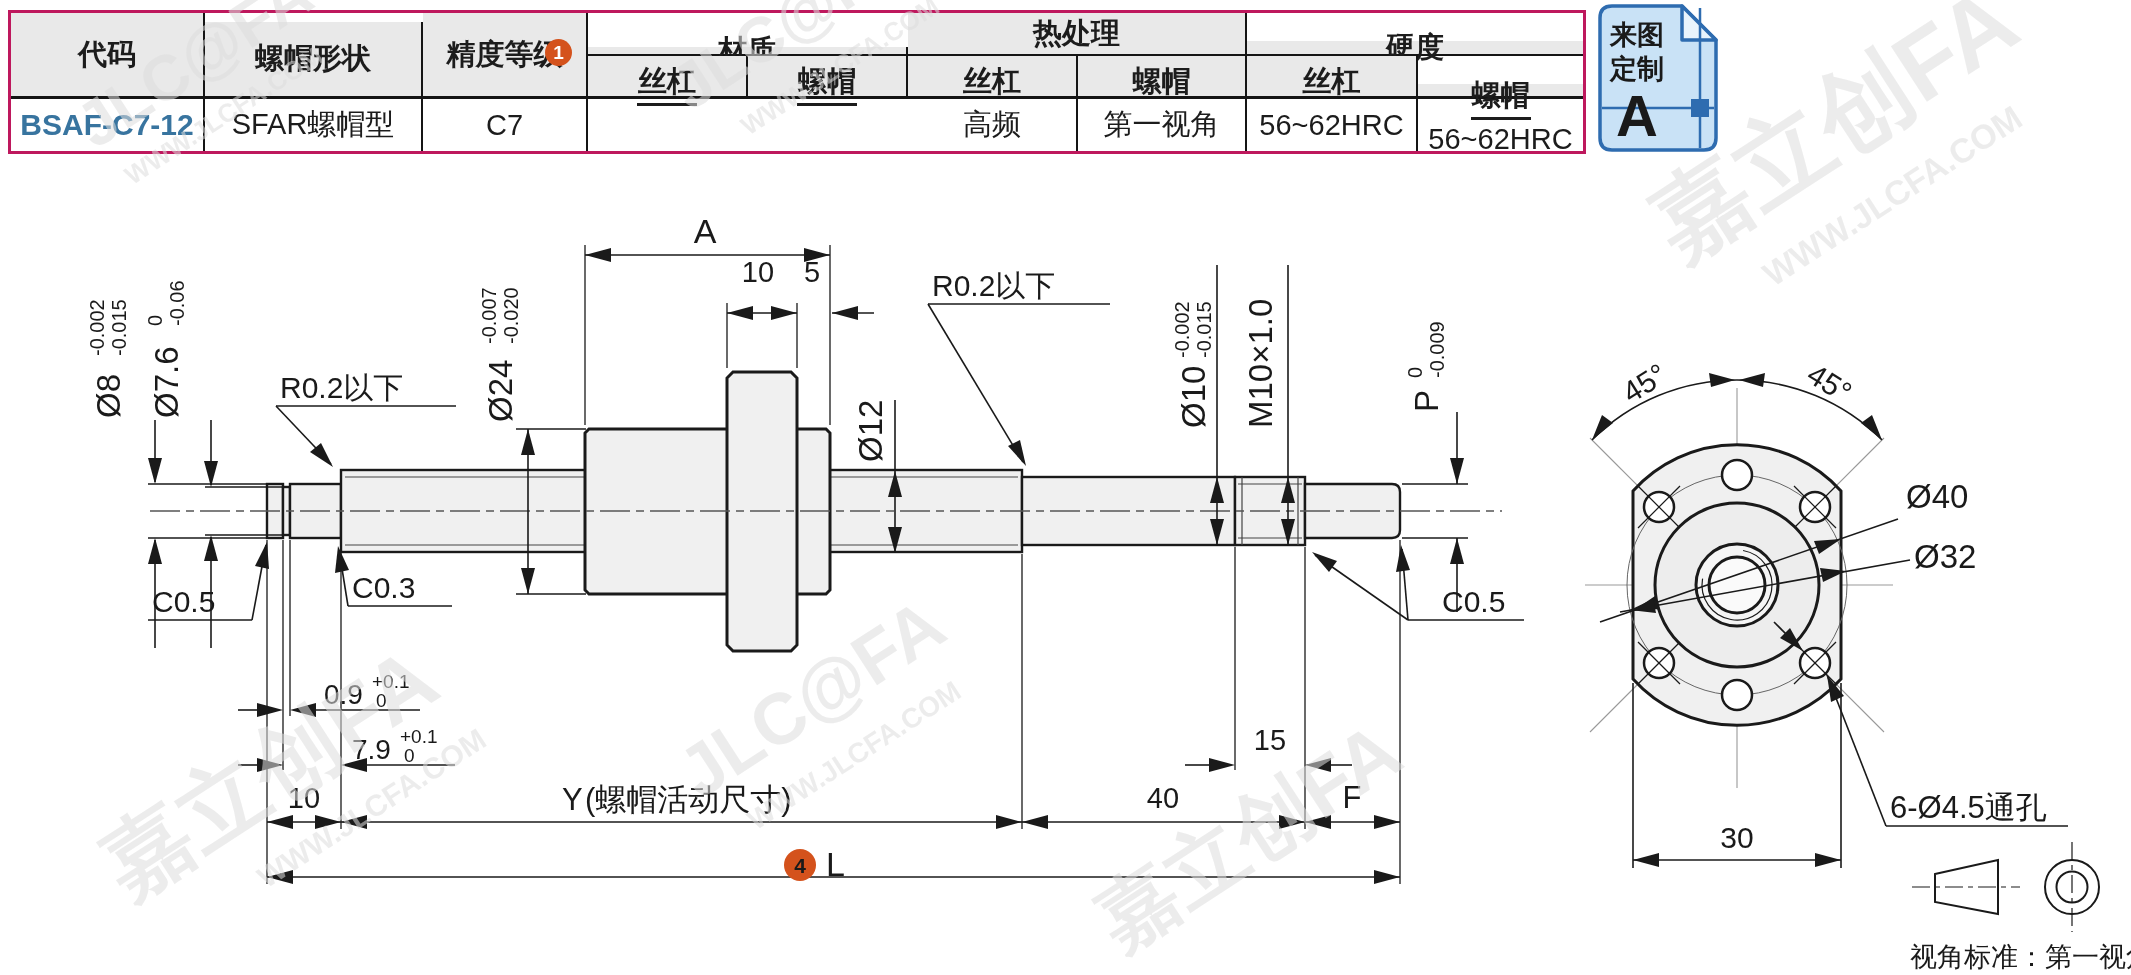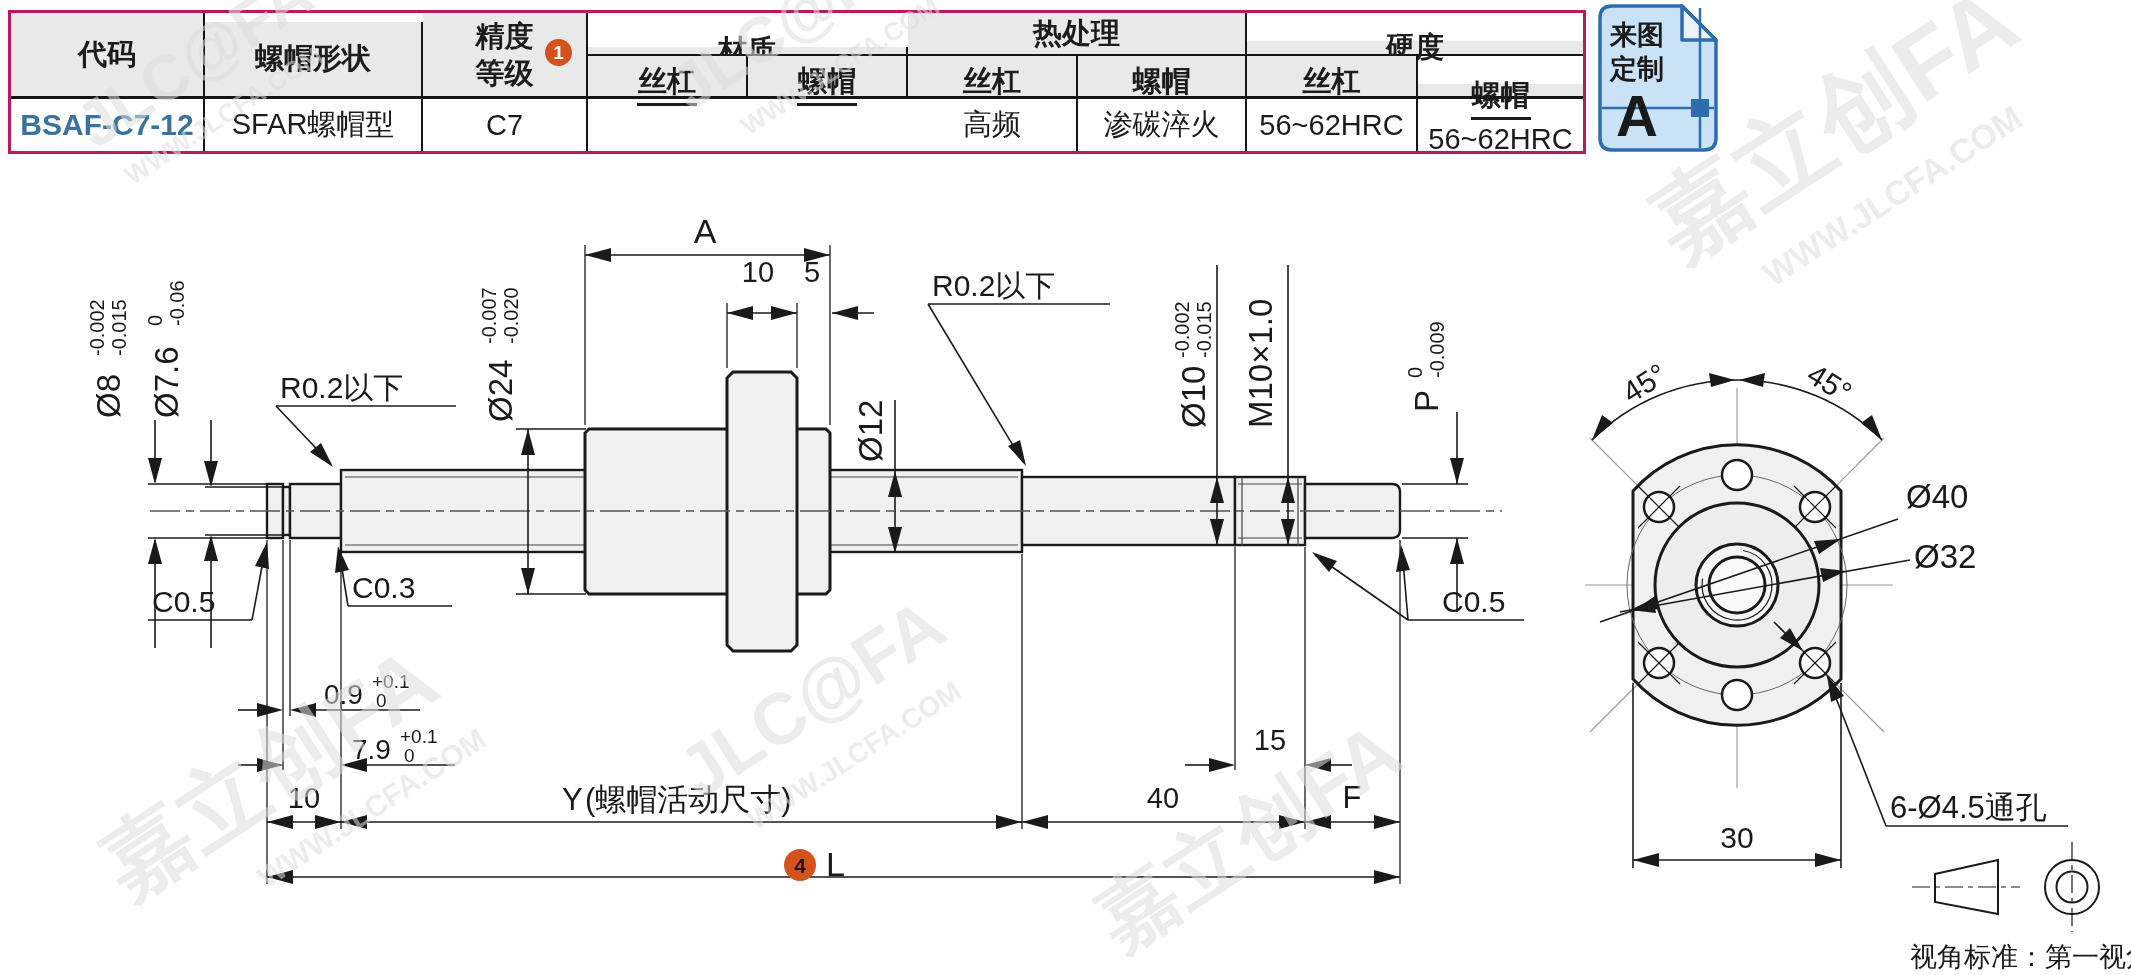--- a/index.html
+++ b/index.html
@@ -11,21 +11,21 @@
     display:grid;grid-template-columns:194px 218px 165px 160px 160px 170px 169px 171px 165px;
     grid-template-rows:43px 43px 52px;border:3px solid #be185d;box-sizing:content-box;z-index:2;}
   .cell{display:flex;align-items:center;justify-content:center;
     border-right:2px solid #151515;border-bottom:2px solid #151515;
     font-size:29px;font-weight:600;color:#1c1c1c;background:#e9e9e9;box-sizing:border-box;}
   .cell.last{border-right:none;margin-top:28px;}
   .cell.thick{border-bottom:3px solid #151515;}
   .cell.data{background:#ffffff;border-bottom:none;font-weight:500;}
   .c-code{grid-column:1;grid-row:1/3;}
   .c-shape{grid-column:2;grid-row:1/3;margin-top:9px;}
-  .c-prec{grid-column:3;grid-row:1/3;position:relative;flex-direction:column;line-height:1.25;}
+  .c-prec{grid-column:3;grid-row:1/3;position:relative;flex-direction:row;line-height:1.25;}
   .g-mat{grid-column:4/6;grid-row:1;margin-top:34px;}
   .g-heat{grid-column:6/8;grid-row:1;}
   .g-hard{grid-column:8/10;grid-row:1;}
   .sub u, .sub .ul{ text-decoration:none;border-bottom:3px solid #1c1c1c;padding:16px 1px 1px 1px;}
   .badge-num{position:absolute;top:26px;right:14px;width:27px;height:27px;border-radius:50%;
     background:#d4521c;color:#fff;font-size:19px;font-weight:700;display:flex;
     align-items:center;justify-content:center;}
   .code-val{color:#38749f;font-weight:700;font-size:30px;}
   svg text{font-family:"Liberation Sans",sans-serif;fill:#1a1a1a;}
   .wm{opacity:.55;z-index:3;pointer-events:none;}
@@ -361,21 +361,21 @@
   <div class="cell sub thick last" style="grid-column:9;grid-row:2">
         <span class="ul">螺帽</span>
       </div>
 
   <div class="cell data" style="grid-column:1;grid-row:3">
         <span class="code-val">BSAF-C7-12</span>
       </div>
   <div class="cell data" style="grid-column:2;grid-row:3">SFAR螺帽型</div>
   <div class="cell data" style="grid-column:3;grid-row:3">C7</div>
   <div class="cell data" style="grid-column:6;grid-row:3">高频</div>
-  <div class="cell data" style="grid-column:7;grid-row:3">渗碳淬火</div>
+  <div class="cell data" style="grid-column:7;grid-row:3">第一视角</div>
   <div class="cell data" style="grid-column:8;grid-row:3">56~62HRC</div>
   <div class="cell data last" style="grid-column:9;grid-row:3">56~62HRC</div>
 </div>
 
 <svg class="layer wm" width="2131" height="975" viewBox="0 0 2131 975">
   <g transform="translate(95,150) rotate(-33)">
     <text font-size="64">JLC@FA</text>
     <text x="12" y="50" font-size="26">WWW.JLCFA.COM</text>
   </g>
   <g transform="translate(690,112) rotate(-33)">

